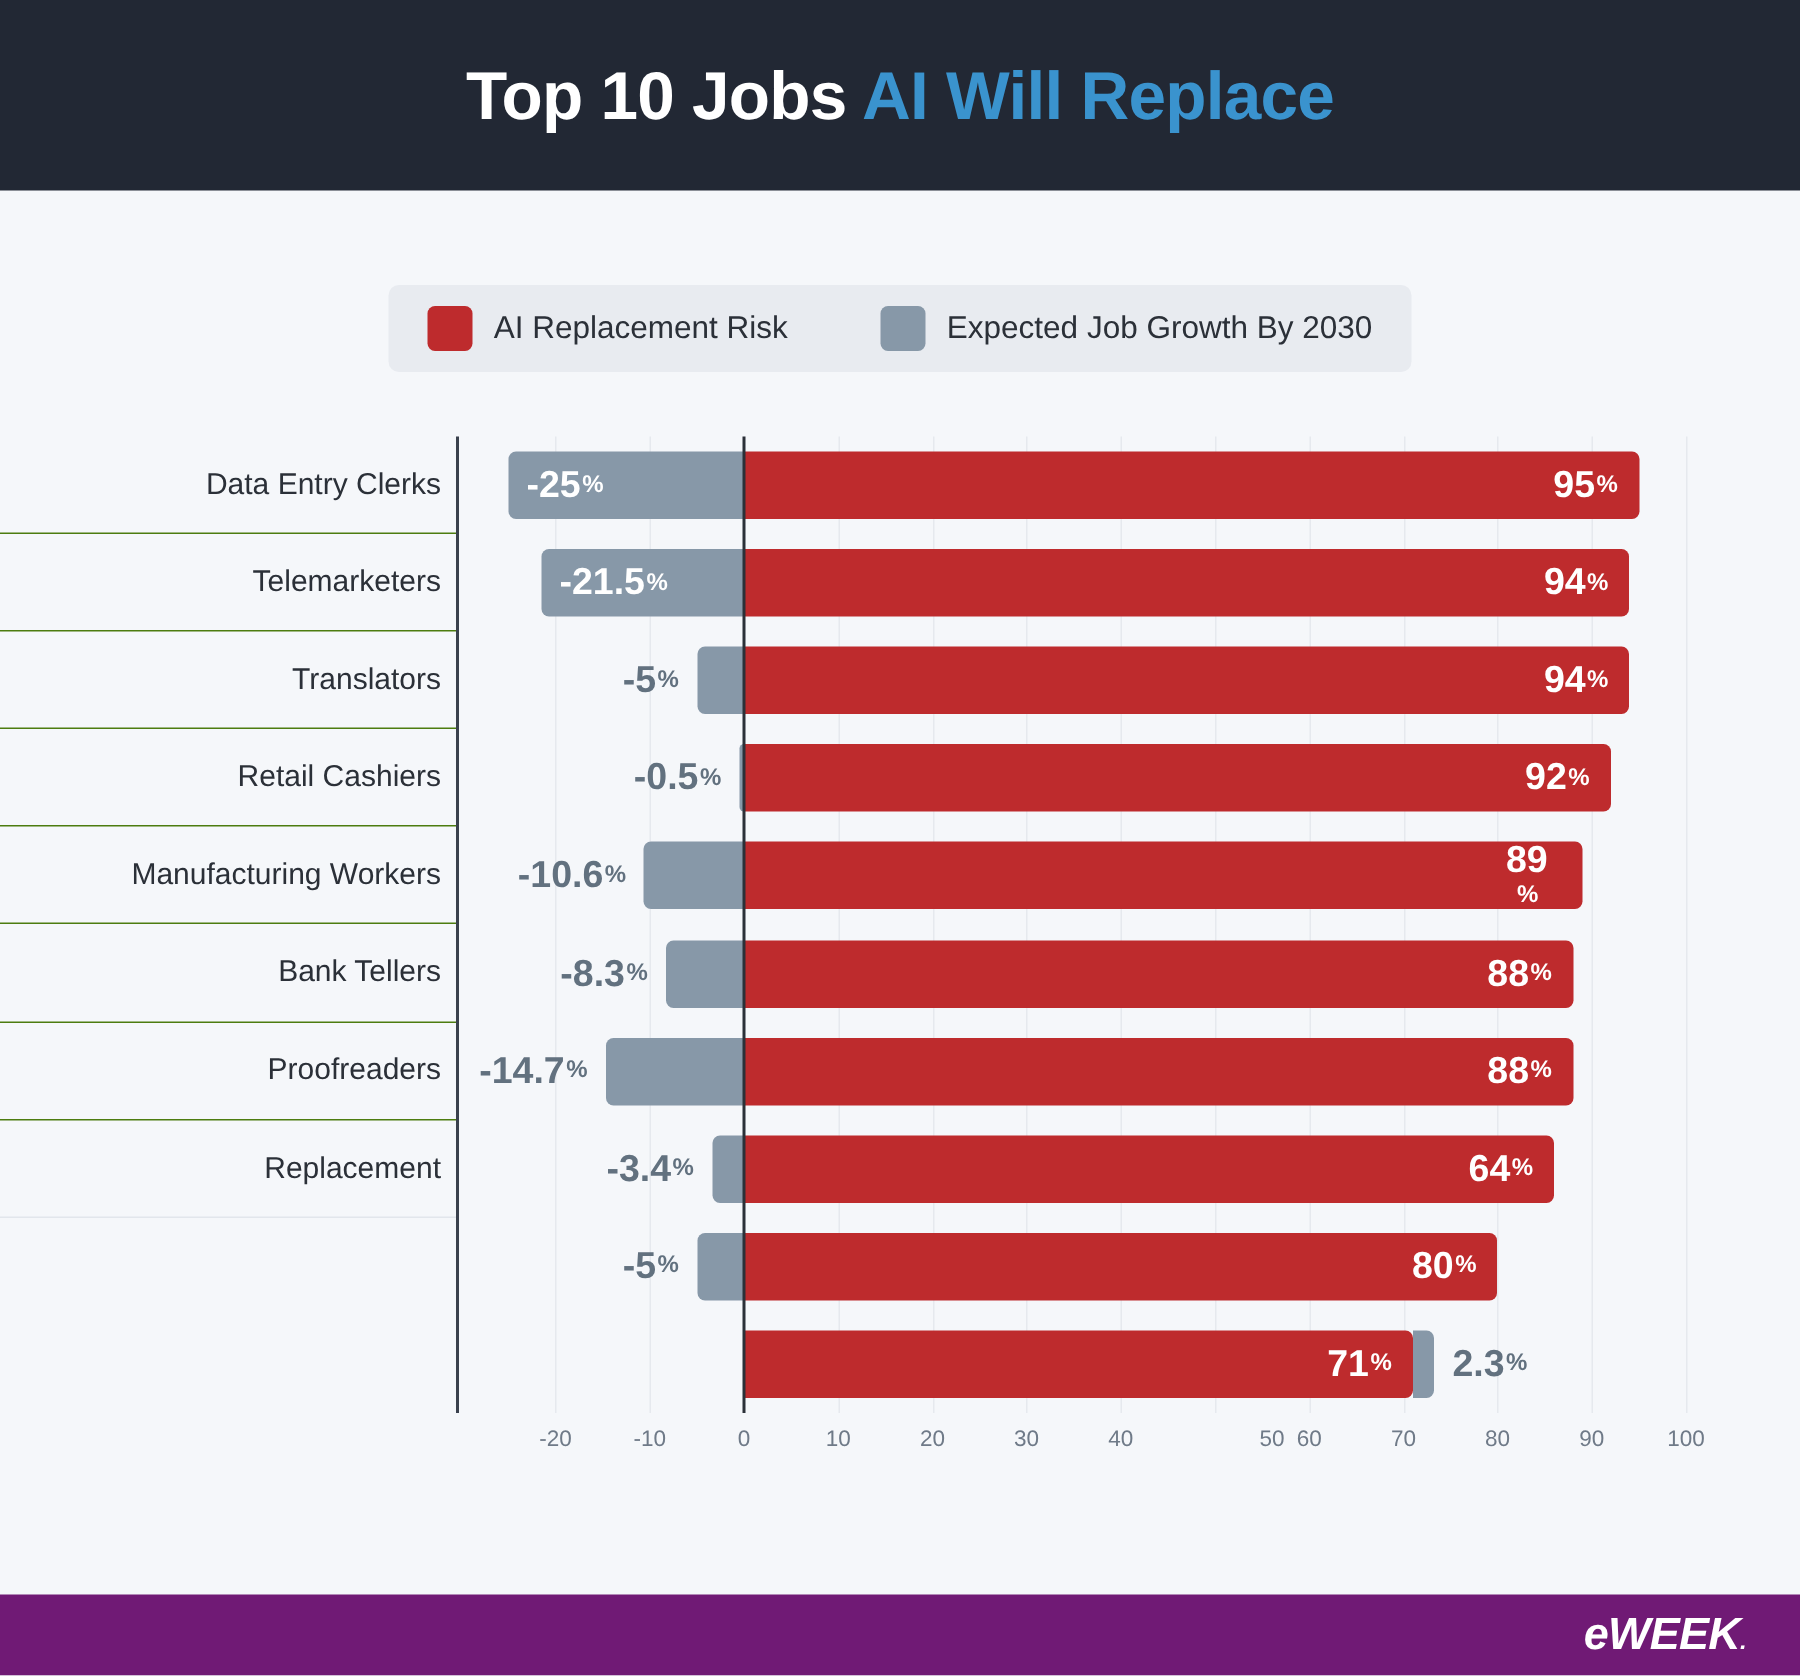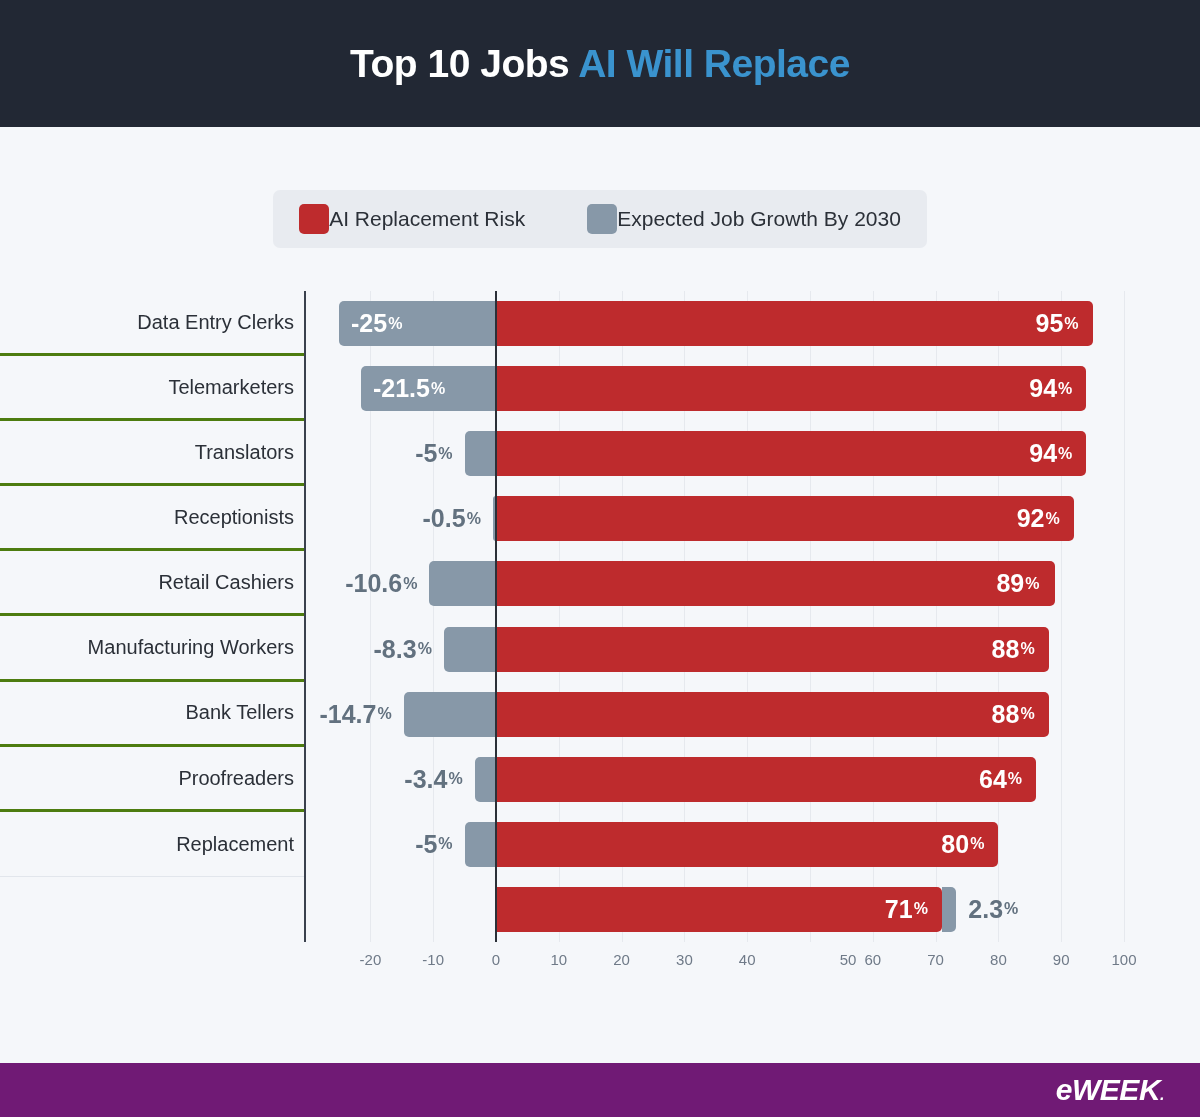--- a/index.html
+++ b/index.html
@@ -18,21 +18,21 @@
   
   .header {
     height: 127px;
     background: #222834;
     display: flex;
     align-items: center;
     justify-content: center;
     box-sizing: border-box;
   }
   .header-title {
-    font-size: 39px;
+    font-size: 45px;
     font-weight: bold;
     letter-spacing: -0.5px;
     white-space: nowrap;
   }
   .title-white { color: #FFFFFF; }
   .title-accent { color: #3A93CE; }
 
   
   .legend-wrap {
     position: absolute;
@@ -46,20 +46,21 @@
     background: #E8EBF0;
     border-radius: 7px;
     padding: 14px 26px;
     display: flex;
     align-items: center;
     gap: 62px;
   }
   .legend-item {
     display: flex;
     align-items: center;
+    gap: 14px;
   }
   .legend-swatch {
     width: 30px;
     height: 30px;
     border-radius: 5px;
     flex: none;
   }
   .legend-label {
     font-size: 21px;
     color: #2B3038;
@@ -83,21 +84,21 @@
     border-right: 2px solid #3A414D;
     box-sizing: border-box;
   }
   .cat-row {
     display: flex;
     align-items: center;
     justify-content: flex-end;
     height: 65.1px;
     padding-right: 10px;
     box-sizing: border-box;
-    border-bottom: 3px solid #4d7c0f;
+    border-bottom: 1px solid #4d7c0f;
   }
   .cat-row:last-child { border-bottom: 1px solid #E2E6EC; }
   .cat-label {
     font-size: 20px;
     color: #2B3038;
     text-align: right;
     line-height: 1.12;
   }
 
   .plot {
@@ -228,23 +229,20 @@
 <div class="chart">
   <div class="cat-col" id="cat-col">
       <div class="cat-row">
         <div class="cat-label">Data Entry Clerks</div>
       </div>
       <div class="cat-row">
         <div class="cat-label">Telemarketers</div>
       </div>
       <div class="cat-row">
         <div class="cat-label">Translators</div>
-      </div>
-      <div class="cat-row">
-        <div class="cat-label">Receptionists</div>
       </div>
       <div class="cat-row">
         <div class="cat-label">Retail Cashiers</div>
       </div>
       <div class="cat-row">
         <div class="cat-label">Manufacturing Workers</div>
       </div>
       <div class="cat-row">
         <div class="cat-label">Bank Tellers</div>
       </div>
@@ -312,21 +310,21 @@
           <span class="pct">%</span>
         </div>
         <div class="bar bar-gray" style="left: 186.86px; width: 3.14px; background: rgb(135, 152, 168);"></div>
         <div class="val val-outside" style="left: 74.86px; width: 100px; justify-content: flex-end;">
           <span class="num">-0.5</span>
           <span class="pct">%</span>
         </div>
       </div>
       <div class="bar-row" style="top: 260.4px;">
         <div class="bar bar-red" style="left: 190px; width: 558.92px; background: rgb(190, 43, 45);"></div>
-        <div class="val val-inside" style="left: 688.92px; width: 46px; justify-content: center;">
+        <div class="val val-inside" style="left: 688.92px; width: 46px; justify-content: flex-end; flex-direction: column;">
           <span class="num">89</span>
           <span class="pct">%</span>
         </div>
         <div class="bar bar-gray" style="left: 123.432px; width: 66.568px; background: rgb(135, 152, 168);"></div>
         <div class="val val-outside" style="left: 11.432px; width: 100px; justify-content: flex-end;">
           <span class="num">-10.6</span>
           <span class="pct">%</span>
         </div>
       </div>
       <div class="bar-row" style="top: 325.5px;">

